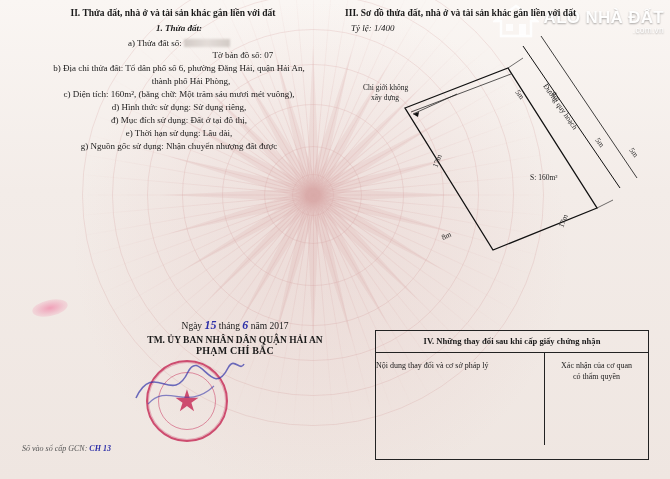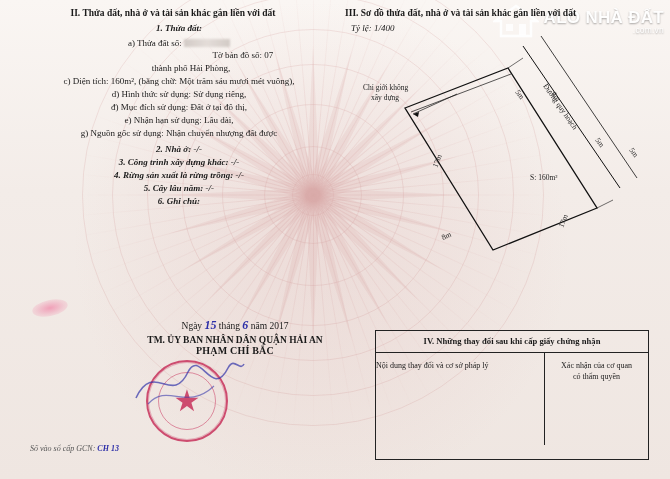--- a/index.html
+++ b/index.html
@@ -101,21 +101,21 @@
   .seal-scribble{
     position:absolute;left:8px;top:24px;width:120px;height:74px;
     opacity:.8;
   }
   
   .smudge{
     position:absolute;left:32px;top:300px;width:36px;height:16px;
     background:radial-gradient(ellipse at center,#f0a0b8 0%,rgba(240,160,184,.35) 60%,rgba(240,160,184,0) 100%);
     border-radius:50%;transform:rotate(-12deg);
   }
-  .bl-note{position:absolute;left:30px;top:444px;font-size:8px;color:#555;font-style:italic;}
+  .bl-note{position:absolute;left:22px;top:444px;font-size:8px;color:#555;font-style:italic;}
   .bl-note .hand{color:#2d2fa8;font-weight:bold;}
 
   
   #sec4{
     position:absolute;left:375px;top:330px;width:272px;height:128px;
     border:1.1px solid #222;
   }
   #sec4 .s4-title{
     text-align:center;font-size:8.6px;font-weight:bold;padding:5px 4px 6px;
   }
@@ -272,50 +272,47 @@
 <div id="left-col">
   <div class="sec-title">II. Thửa đất, nhà ở và tài sản khác gắn liền với đất</div>
   <div class="lbl ital sub" style="margin-top:4px;font-weight:bold;">1. Thửa đất:</div>
 
   <div class="sub" style="margin-top:2px;">
     <div class="row">
       <span>a) Thửa đất số:</span>
       <span class="redact"></span>
     </div>
     <div class="row" style="margin-left:128px;margin-top:-1px;">Tờ bản đồ số: 07</div>
+    <div class="row">
+      <span>b) Địa chỉ thửa đất:</span>
+      <span>Tổ dân phố số 6, phường Đằng Hải, quận Hải An,</span>
+    </div>
     <div class="row indent2">thành phố Hải Phòng,</div>
     <div class="row">
       <span>c) Diện tích:</span>
       <span>160m²,  (bằng chữ: Một trăm sáu mươi mét vuông),</span>
     </div>
     <div class="row">
       <span>d) Hình thức sử dụng:</span>
       <span>Sử dụng riêng,</span>
     </div>
     <div class="row">
       <span>đ) Mục đích sử dụng:</span>
       <span>Đất ở tại đô thị,</span>
     </div>
     <div class="row">
-      <span>e) Nhận hạn sử dụng:</span>
+      <span>e) Thời hạn sử dụng:</span>
       <span>Lâu dài,</span>
     </div>
     <div class="row">
       <span>g) Nguồn gốc sử dụng:</span>
       <span>Nhận chuyển nhượng đất được</span>
     </div>
   </div>
 
-  <div class="sub" style="margin-top:3px;">
-    <div class="row ital" style="font-weight:bold;">2. Nhà ở: -/-</div>
-    <div class="row ital" style="font-weight:bold;">3. Công trình xây dựng khác: -/-</div>
-    <div class="row ital" style="font-weight:bold;">4. Rừng sản xuất là rừng trồng: -/-</div>
-    <div class="row ital" style="font-weight:bold;">5. Cây lâu năm: -/-</div>
-    <div class="row ital" style="font-weight:bold;">6. Ghi chú:</div>
-  </div>
 </div>
 
 <div id="right-col">
   <div class="sec-title">III. Sơ đồ thửa đất, nhà ở và tài sản khác gắn liền với đất</div>
   <div class="lbl ital" style="margin-top:4px;margin-left:6px;">Tỷ lệ: 1/400</div>
 </div>
 
 <svg id="plot-svg" width="320" height="290" viewBox="0 0 320 290">
 
   <polygon points="60,80 163,40 252,180 148,222" fill="none" stroke="#111" stroke-width="1.3"></polygon>

